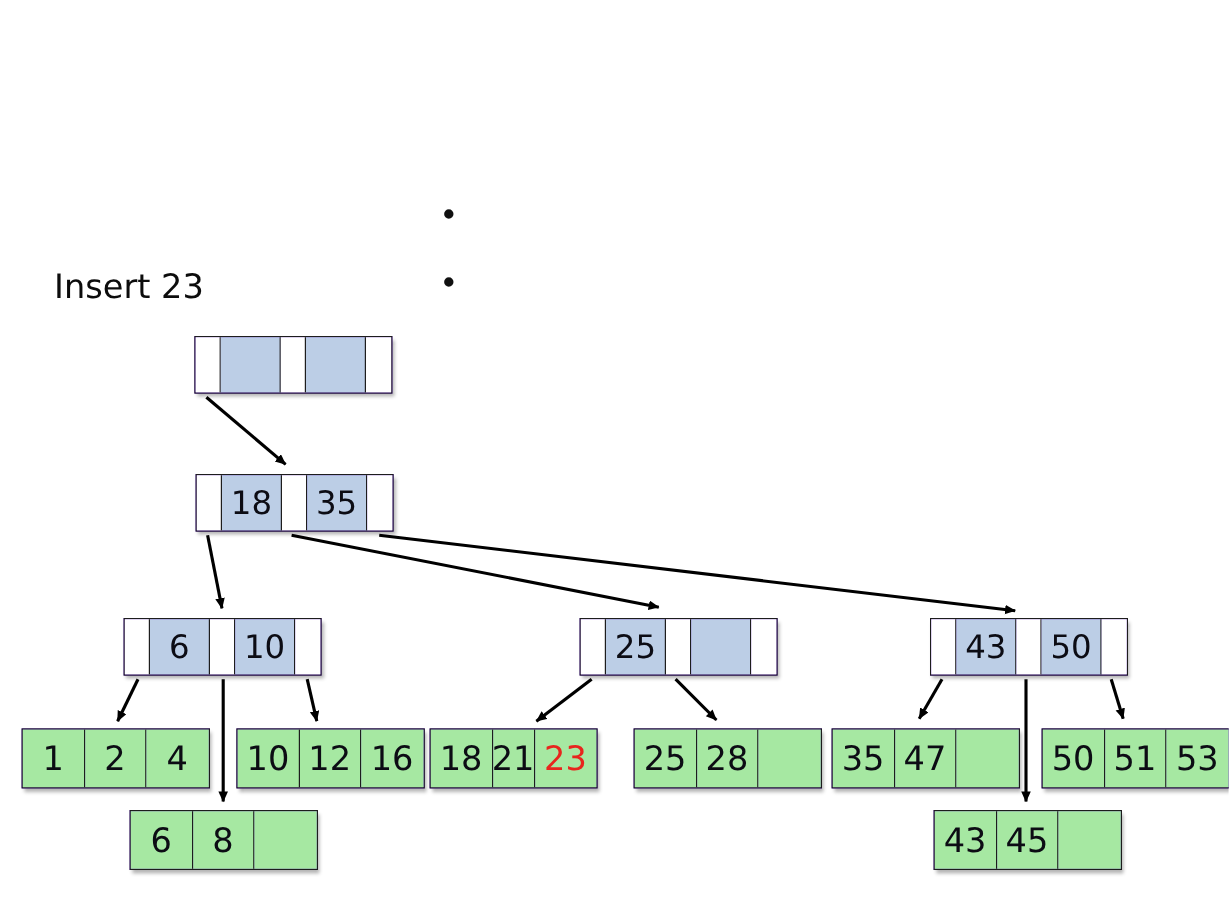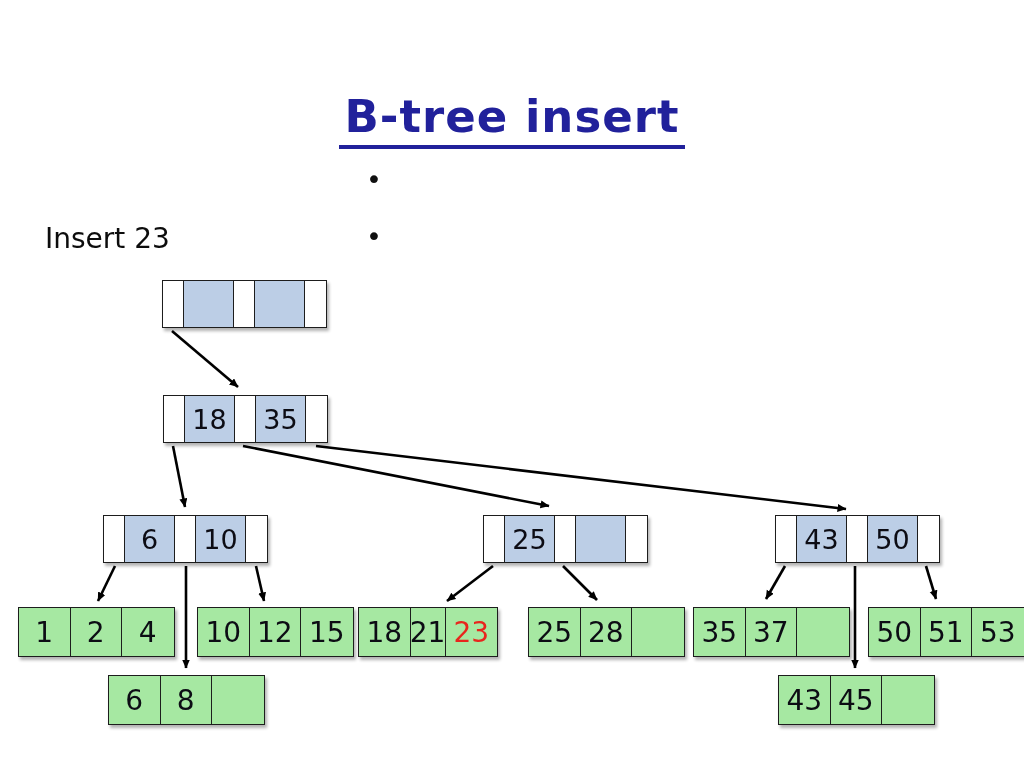--- a/index.html
+++ b/index.html
@@ -27,21 +27,20 @@
   .internal .cell{height:46px;}
   .leaf .cell{height:48px;font-size:28px;}
 
   #arrow-layer{position:absolute;left:0;top:0;pointer-events:none;}
 </style>
 </head>
 <body>
 
 <div class="canvas">
 
-  <h1 class="title" style="color: rgb(33, 33, 155);"><span>B-tree insert</span></h1>
 
   <ul class="bullets">
     <li>
       <span class="dot">•</span>
     </li>
     <li>
       <span class="dot">•</span>
     </li>
   </ul>
 
@@ -104,35 +103,35 @@
         <div class="cell" style="width: 21px; background: rgb(255, 255, 255);"></div>
       </div>
       <div class="node leaf" style="left: 18px; top: 607px;">
         <div class="cell" style="width: 51.5px; background: rgb(166, 232, 162);">1</div>
         <div class="cell" style="width: 51.5px; background: rgb(166, 232, 162);">2</div>
         <div class="cell" style="width: 51.5px; background: rgb(166, 232, 162);">4</div>
       </div>
       <div class="node leaf" style="left: 197px; top: 607px;">
         <div class="cell" style="width: 51.5px; background: rgb(166, 232, 162);">10</div>
         <div class="cell" style="width: 51.5px; background: rgb(166, 232, 162);">12</div>
-        <div class="cell" style="width: 51.5px; background: rgb(166, 232, 162);">15</div>
+        <div class="cell" style="width: 51.5px; background: rgb(166, 232, 162);">16</div>
       </div>
       <div class="node leaf" style="left: 358px; top: 607px;">
         <div class="cell" style="width: 51.5px; background: rgb(166, 232, 162);">18</div>
         <div class="cell" style="width: 35px; background: rgb(166, 232, 162);">21</div>
         <div class="cell" style="width: 51.5px; background: rgb(166, 232, 162); color: rgb(232, 37, 29);">23</div>
       </div>
       <div class="node leaf" style="left: 528px; top: 607px;">
         <div class="cell" style="width: 51.5px; background: rgb(166, 232, 162);">25</div>
         <div class="cell" style="width: 51.5px; background: rgb(166, 232, 162);">28</div>
         <div class="cell" style="width: 51.5px; background: rgb(166, 232, 162);"></div>
       </div>
       <div class="node leaf" style="left: 693px; top: 607px;">
         <div class="cell" style="width: 51.5px; background: rgb(166, 232, 162);">35</div>
-        <div class="cell" style="width: 51.5px; background: rgb(166, 232, 162);">37</div>
+        <div class="cell" style="width: 51.5px; background: rgb(166, 232, 162);">47</div>
         <div class="cell" style="width: 51.5px; background: rgb(166, 232, 162);"></div>
       </div>
       <div class="node leaf" style="left: 868px; top: 607px;">
         <div class="cell" style="width: 51.5px; background: rgb(166, 232, 162);">50</div>
         <div class="cell" style="width: 51.5px; background: rgb(166, 232, 162);">51</div>
         <div class="cell" style="width: 51.5px; background: rgb(166, 232, 162);">53</div>
       </div>
       <div class="node leaf" style="left: 108px; top: 675px;">
         <div class="cell" style="width: 51.5px; background: rgb(166, 232, 162);">6</div>
         <div class="cell" style="width: 51.5px; background: rgb(166, 232, 162);">8</div>

